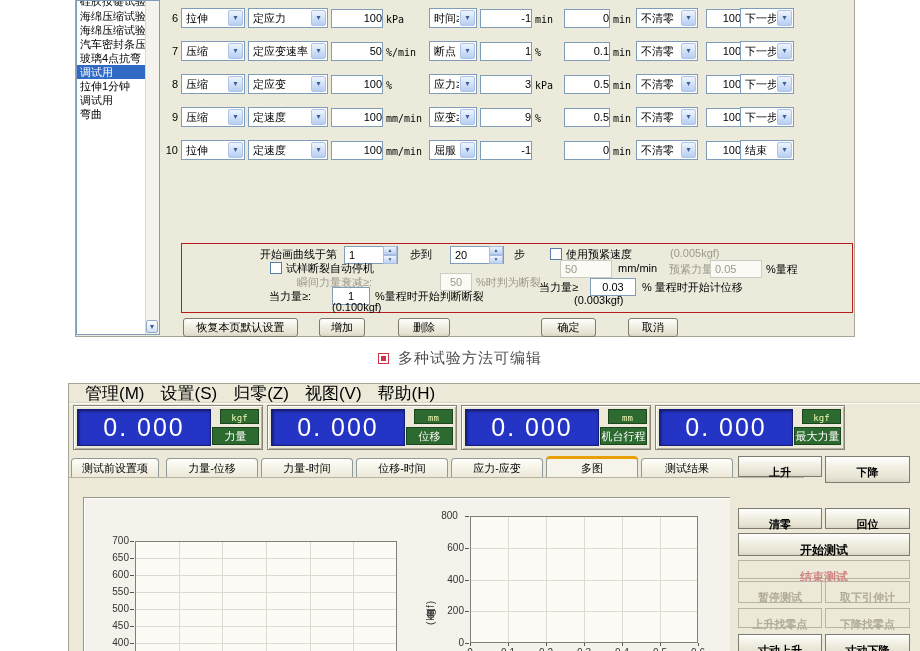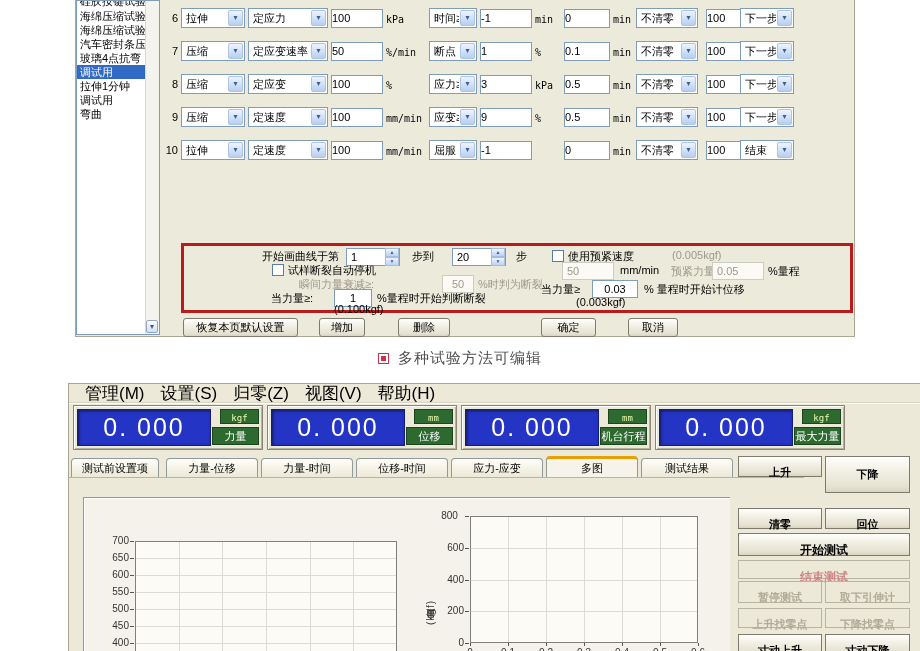--- a/index.html
+++ b/index.html
@@ -23,27 +23,27 @@
   
   .rows{position:absolute;left:88px;top:8px;display:grid;
     grid-template-columns:14px 64px 80px 52px 40px 48px 52px 26px 46px 20px 62px 36px 54px;
     column-gap:3px;row-gap:13px;align-items:center;font-size:11px;}
   .rows .num{text-align:right;color:#000;}
   .combo{position:relative;background:#fff;border:1px solid #7f9db9;height:20px;box-sizing:border-box;width:100%;}
   .combo .ctext{position:absolute;left:4px;top:2px;font-size:11px;white-space:nowrap;overflow:hidden;right:17px;}
   .cbtnarrow{position:absolute;right:1px;top:1px;width:15px;height:16px;
     background:linear-gradient(#eef4fd,#cfe0f8 55%,#b7cef2);border:1px solid #aec3e5;border-radius:2px;
     box-sizing:border-box;color:#3c5e92;font-size:8px;line-height:13px;text-align:center;}
-  input.tin{background:#fff;border:1px solid #7f9db9;height:19px;font-size:11px;text-align:left;
+  input.tin{background:#fff;border:1px solid #7f9db9;height:19px;font-size:11px;text-align:right;
     box-sizing:border-box;width:100%;padding:0;}
   .unit{font-size:10px;padding-top:2px;white-space:nowrap;}
   .mleft{margin-left:5px;}
 
   
-  .groupbox{position:absolute;left:105px;top:243px;width:672px;height:70px;border:3px solid #b91c1c;
+  .groupbox{position:absolute;left:105px;top:243px;width:672px;height:70px;border:1px solid #b91c1c;
     box-sizing:border-box;background:transparent;padding-left:16px;}
   .t{position:absolute;font-size:11px;white-space:nowrap;color:#000;}
   .gy{color:#9d998c;}
   .cb{position:absolute;width:12px;height:12px;background:#fff;border:1px solid #5a7ca8;box-sizing:border-box;}
   .spin{position:absolute;width:54px;height:18px;}
   .spin input{width:54px;height:18px;border:1px solid #7f9db9;font-size:11px;padding:0 0 0 4px;box-sizing:border-box;background:#fff;}
   .spin .arr{position:absolute;right:1px;top:1px;width:14px;height:16px;display:flex;flex-direction:column;}
   .spin .arr span{flex:1;background:linear-gradient(#eef4fd,#bcd2f2);border:1px solid #a8bce0;
     font-size:5px;line-height:7px;text-align:center;color:#3c5e92;box-sizing:border-box;}
   input.gin{position:absolute;background:#fff;border:1px solid #7f9db9;height:18px;font-size:11px;
@@ -430,21 +430,21 @@
         <div class="xtick" style="left: 526px; top: 149px; width: 24px;">0.4</div>
         <div class="xtm" style="left: 538px; top: 145px;"></div>
         <div class="xtick" style="left: 564px; top: 149px; width: 24px;">0.5</div>
         <div class="xtm" style="left: 576px; top: 145px;"></div>
         <div class="xtick" style="left: 602px; top: 149px; width: 24px;">0.6</div>
         <div class="xtm" style="left: 614px; top: 145px;"></div>
         <div class="ylab" style="left: 340px; top: 34px; height: 95px;">力量(kgf)</div>
       </div>
     <div class="controls" id="controls">
         <button class="cbtn" style="top: 0px; height: 21px; left: 2px; width: 84px;">上升</button>
-        <button class="cbtn" style="top: 0px; height: 37px; left: 89px; width: 85px;">下降</button>
+        <button class="cbtn" style="top: 0px; height: 27px; left: 89px; width: 85px;">下降</button>
         <button class="cbtn" style="top: 52px; height: 21px; left: 2px; width: 84px;">清零</button>
         <button class="cbtn" style="top: 52px; height: 21px; left: 89px; width: 85px;">回位</button>
         <button class="cbtn single" style="top: 77px; height: 23px; left: 2px; width: 172px;">开始测试</button>
         <button class="cbtn single disabled-red" style="top: 104px; height: 19px; left: 2px; width: 172px;">结束测试</button>
         <button class="cbtn disabled" style="top: 125px; height: 22px; left: 2px; width: 84px;">暂停测试</button>
         <button class="cbtn disabled" style="top: 125px; height: 22px; left: 89px; width: 85px;">取下引伸计</button>
         <button class="cbtn disabled" style="top: 152px; height: 20px; left: 2px; width: 84px;">上升找零点</button>
         <button class="cbtn disabled" style="top: 152px; height: 20px; left: 89px; width: 85px;">下降找零点</button>
         <button class="cbtn" style="top: 178px; height: 22px; left: 2px; width: 84px;">寸动上升</button>
         <button class="cbtn" style="top: 178px; height: 22px; left: 89px; width: 85px;">寸动下降</button>

